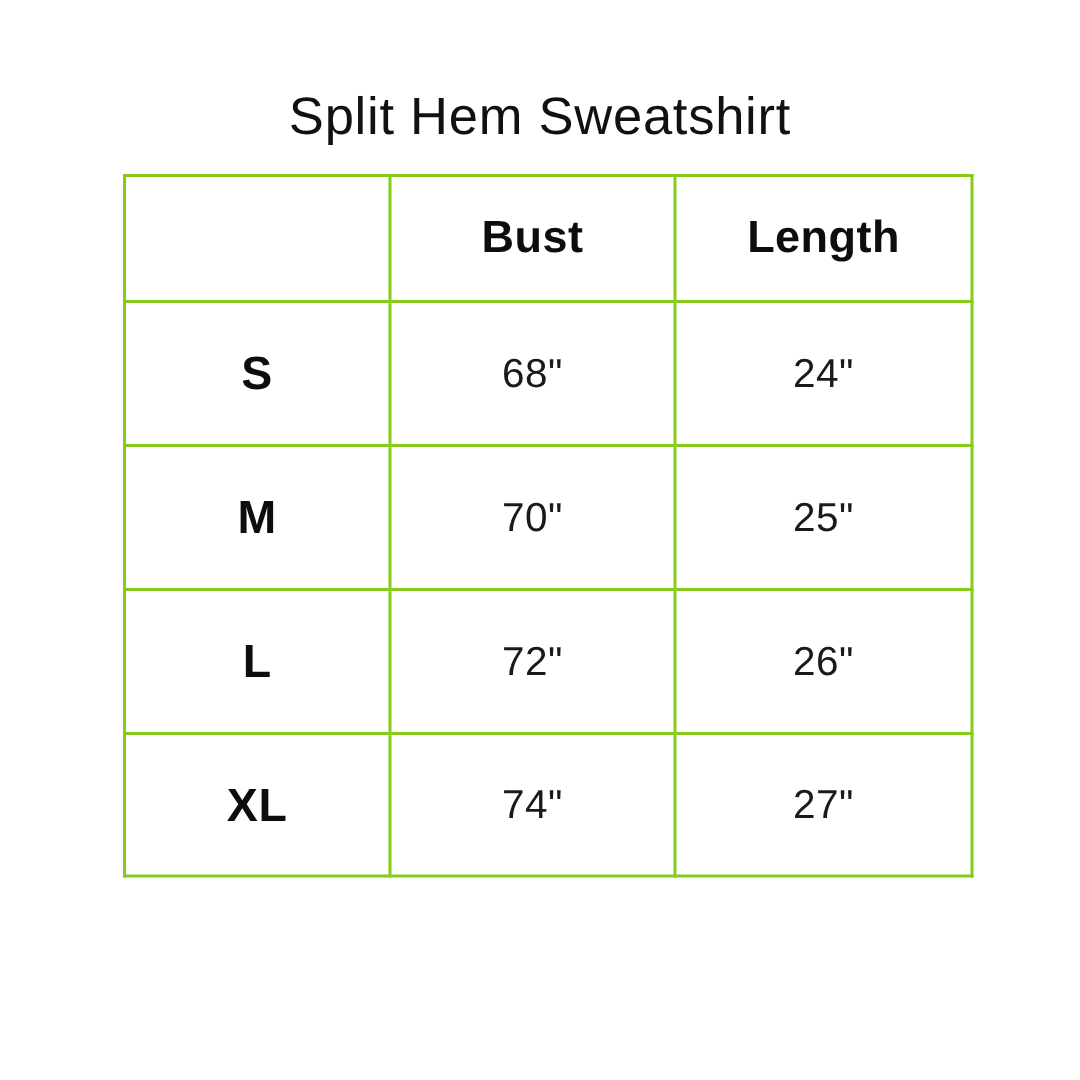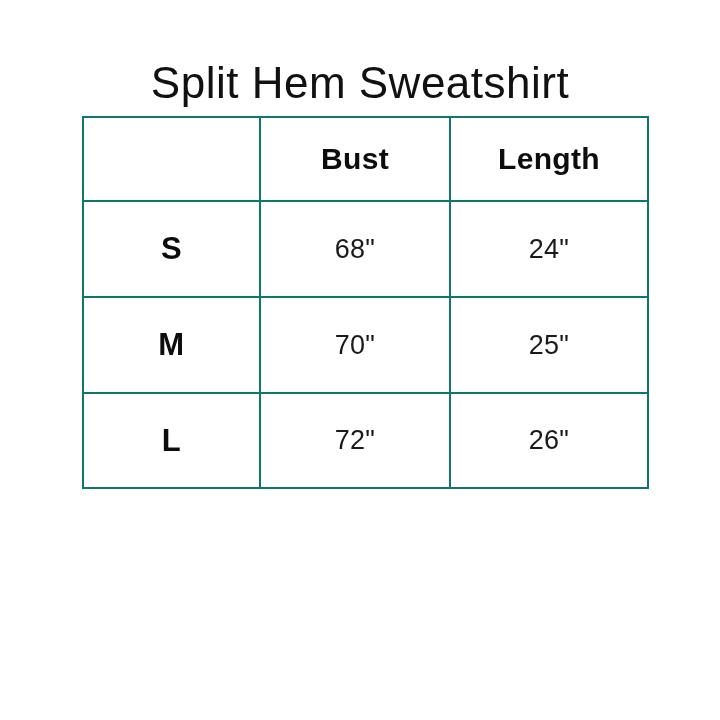--- a/index.html
+++ b/index.html
@@ -15,35 +15,35 @@
     font-family: "Liberation Sans", sans-serif;
     color: #111111;
     overflow: hidden;
   }
   .chart-title {
     position: absolute;
     top: 58px;
     left: 0;
     width: 720px;
     text-align: center;
-    font-size: 44px;
+    font-size: 35px;
     font-weight: 400;
     letter-spacing: 0.5px;
     color: #111111;
   }
   table.size-chart {
     position: absolute;
     left: 82px;
     top: 116px;
     width: 565px;
     border-collapse: collapse;
     table-layout: fixed;
   }
   table.size-chart td, table.size-chart th {
-    border: 2px solid #0f766e;
+    border: 2px solid #84cc16;
     text-align: center;
     vertical-align: middle;
     padding: 0;
     background: #ffffff;
   }
   tr.header-row { height: 84px; }
   tr.data-row { height: 96px; }
   tr.data-row:last-child { height: 95px; }
   .col-header {
     font-size: 30px;
@@ -91,16 +91,21 @@
       <tr class="data-row">
         <td class="size-label">M</td>
         <td class="measure-value">70"</td>
         <td class="measure-value">25"</td>
       </tr>
       <tr class="data-row">
         <td class="size-label">L</td>
         <td class="measure-value">72"</td>
         <td class="measure-value">26"</td>
       </tr>
+      <tr class="data-row">
+        <td class="size-label">XL</td>
+        <td class="measure-value">74"</td>
+        <td class="measure-value">27"</td>
+      </tr>
     </tbody>
   </table>
 
 </div>
 
 </body></html>

